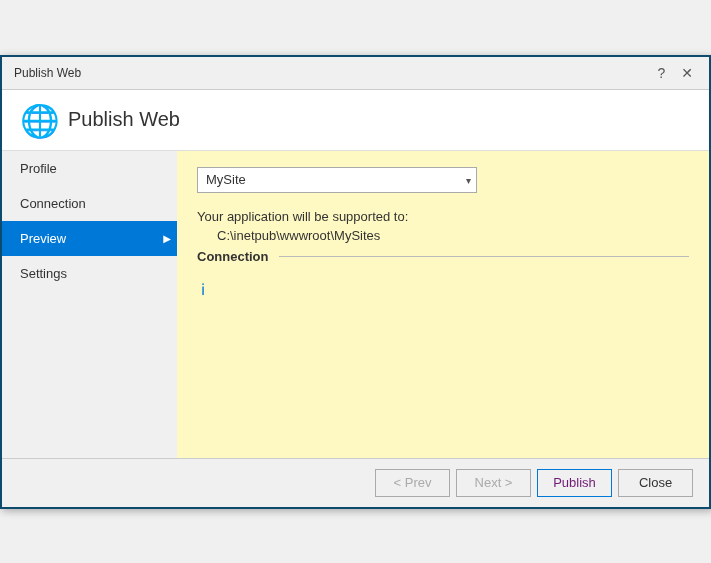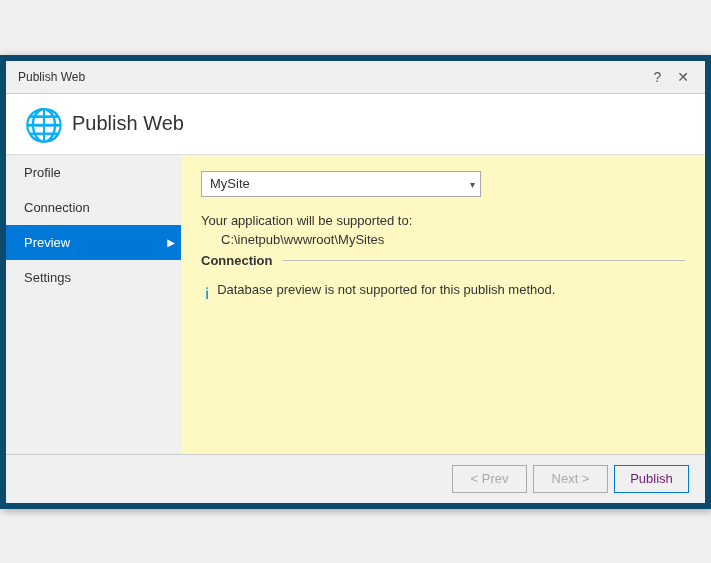--- a/index.html
+++ b/index.html
@@ -10,21 +10,21 @@
       color: #1a1a1a;
       display: flex;
       align-items: center;
       justify-content: center;
       min-height: 100vh;
     }
     .dialog {
       width: 711px;
       height: 454px;
       background: #f0f0f0;
-      border: 6px solid #0c4a6e;
+      border: 2px solid #0c4a6e;
       box-shadow: 2px 2px 8px rgba(0,0,0,0.3);
       display: flex;
       flex-direction: column;
     }
     .title-bar {
       background: #f0f0f0;
       padding: 8px 12px;
       display: flex;
       align-items: center;
       justify-content: space-between;
@@ -253,25 +253,25 @@
       <div class="publish-to-text">Your application will be supported to:</div>
       <div class="publish-path">C:\inetpub\wwwroot\MySites</div>
 
       <div class="section-divider">
         <span class="section-label">Connection</span>
         <div class="divider-line"></div>
       </div>
 
       <div class="info-row">
         <span class="info-icon">ℹ</span>
-        <span class="info-text">Database preview is not supported for this publish method.</span>
       </div>
 
     </div>
   </div>
 
   <div class="footer">
     <button class="btn" disabled="">&lt; Prev</button>
     <button class="btn" disabled="">Next &gt;</button>
     <button class="btn btn-primary">Publish</button>
+    <button class="btn">Close</button>
   </div>
 
 </div>
 
 </body></html>

